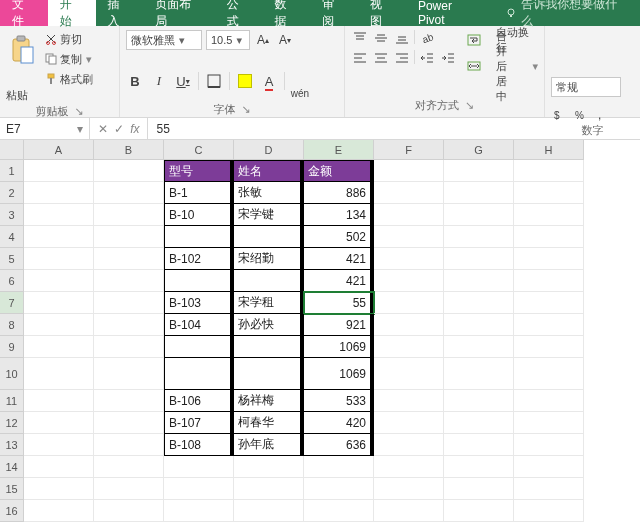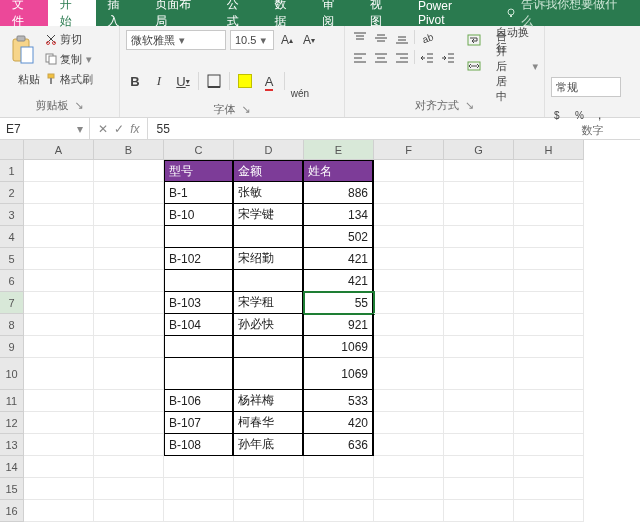--- a/index.html
+++ b/index.html
@@ -11,29 +11,29 @@
   .tab.active { background: #fff; color: #2a7a4f; }
   .tab.tell { color: #cde6d6; }
   .bulb { margin-right: 4px; display:inline-flex; }
 
   .ribbon { background: #f3f3f3; border-bottom: 1px solid #d8d8d8; height: 92px; display: flex; }
   .group { border-right: 1px solid #e0e0e0; display: flex; flex-direction: column; justify-content: space-between; padding: 4px 6px; height: 100%; }
   .group-body { display: flex; gap: 4px; flex:1; }
   .group-label { text-align: center; color: #666; font-size: 11px; height: 16px; display:flex; align-items:center; justify-content:center; }
   .group-label .dl { margin-left:6px; color:#888; }
 
-  .paste-col { display:flex; flex-direction:column; align-items:flex-end; gap:0; }
+  .paste-col { display:flex; flex-direction:column; align-items:flex-start; gap:16px; }
   .big-btn { width:34px; height:40px; display:flex; align-items:center; justify-content:center; }
   .mini-row { display:flex; align-items:center; gap:2px; font-size:11px; color:#444; height:18px; }
   .mini-row .ico { width:14px; height:14px; display:inline-flex; align-items:center; justify-content:center; }
 
   .font-top { display:flex; align-items:center; gap:4px; }
   .combo { background:#fff; border:1px solid #c8c8c8; height:20px; display:flex; align-items:center; padding:0 4px; font-size:11px; color:#444; }
   .combo .dd { margin-left:4px; color:#666; }
-  .fontname { width:100px; }
+  .fontname { width:76px; }
   .fontsize { width:44px; }
   .inc, .dec { width:18px; height:20px; border:1px solid transparent; display:flex;align-items:center;justify-content:center; color:#444; }
   .font-bot { display:flex; align-items:center; gap:6px; margin-top:6px; }
   .tb { width:18px; height:18px; display:flex;align-items:center;justify-content:center; color:#444; font-size:13px; }
   .tb.b { font-weight:bold; }
   .tb.i { font-style:italic; font-family: Georgia, serif; }
   .tb.u { text-decoration:underline; }
   .sep { width:1px; height:18px; background:#d8d8d8; }
   .swatch { width:14px; height:14px; background:#ffff00; border:1px solid #c0c000; }
 
@@ -54,21 +54,21 @@
   .ch { width:70px; height:20px; background:#e8e8e8; border-right:1px solid #d0d0d0; border-bottom:1px solid #d0d0d0; display:flex;align-items:center;justify-content:center; color:#555; font-size:11px; }
   .ch.sel { background:#d8e8d8; }
   .corner { position:absolute; left:0; top:0; width:24px; height:20px; background:#e8e8e8; border-right:1px solid #d0d0d0; border-bottom:1px solid #d0d0d0; }
   .rows { }
   .row { display:flex; height:22px; }
   .row.spacer { height:32px; }
   .rh { width:24px; background:#e8e8e8; border-right:1px solid #d0d0d0; border-bottom:1px solid #d0d0d0; display:flex;align-items:center;justify-content:center; color:#555; font-size:11px; }
   .rh.sel { background:#d8e8d8; }
   .cell { width:70px; border-right:1px solid #e8e8e8; border-bottom:1px solid #e8e8e8; padding:0 4px; display:flex; align-items:center; font-size:12px; color:#222; }
   .cell.bl { border-left:1px solid #000; }
-  .cell.br { border-right:2px solid #000000; }
+  .cell.br { border-right:4px solid #000000; }
   .cell.bt { border-top:1px solid #000; }
   .cell.bb { border-bottom:1px solid #000; }
   .cell.hdr { background:#7d3c98; color:#fff; }
   .cell.num { justify-content:flex-end; }
   .activecell { outline:2px solid #1e7e34; outline-offset:-1px; }
 
   svg { display:block; }
 </style>
 </head>
 <body>
@@ -343,22 +343,22 @@
       <div class="ch">F</div>
       <div class="ch">G</div>
       <div class="ch">H</div>
     </div>
   <div class="rows" id="rows">
       <div class="row">
         <div class="rh">1</div>
         <div class="cell"></div>
         <div class="cell"></div>
         <div class="cell bl br bt bb hdr">型号</div>
+        <div class="cell br bt bb hdr">姓名</div>
         <div class="cell br bt bb hdr">金额</div>
-        <div class="cell br bt bb hdr">姓名</div>
         <div class="cell"></div>
         <div class="cell"></div>
         <div class="cell"></div>
       </div>
       <div class="row">
         <div class="rh">2</div>
         <div class="cell"></div>
         <div class="cell"></div>
         <div class="cell bl br bb">B-1</div>
         <div class="cell br bb">张敏</div>

